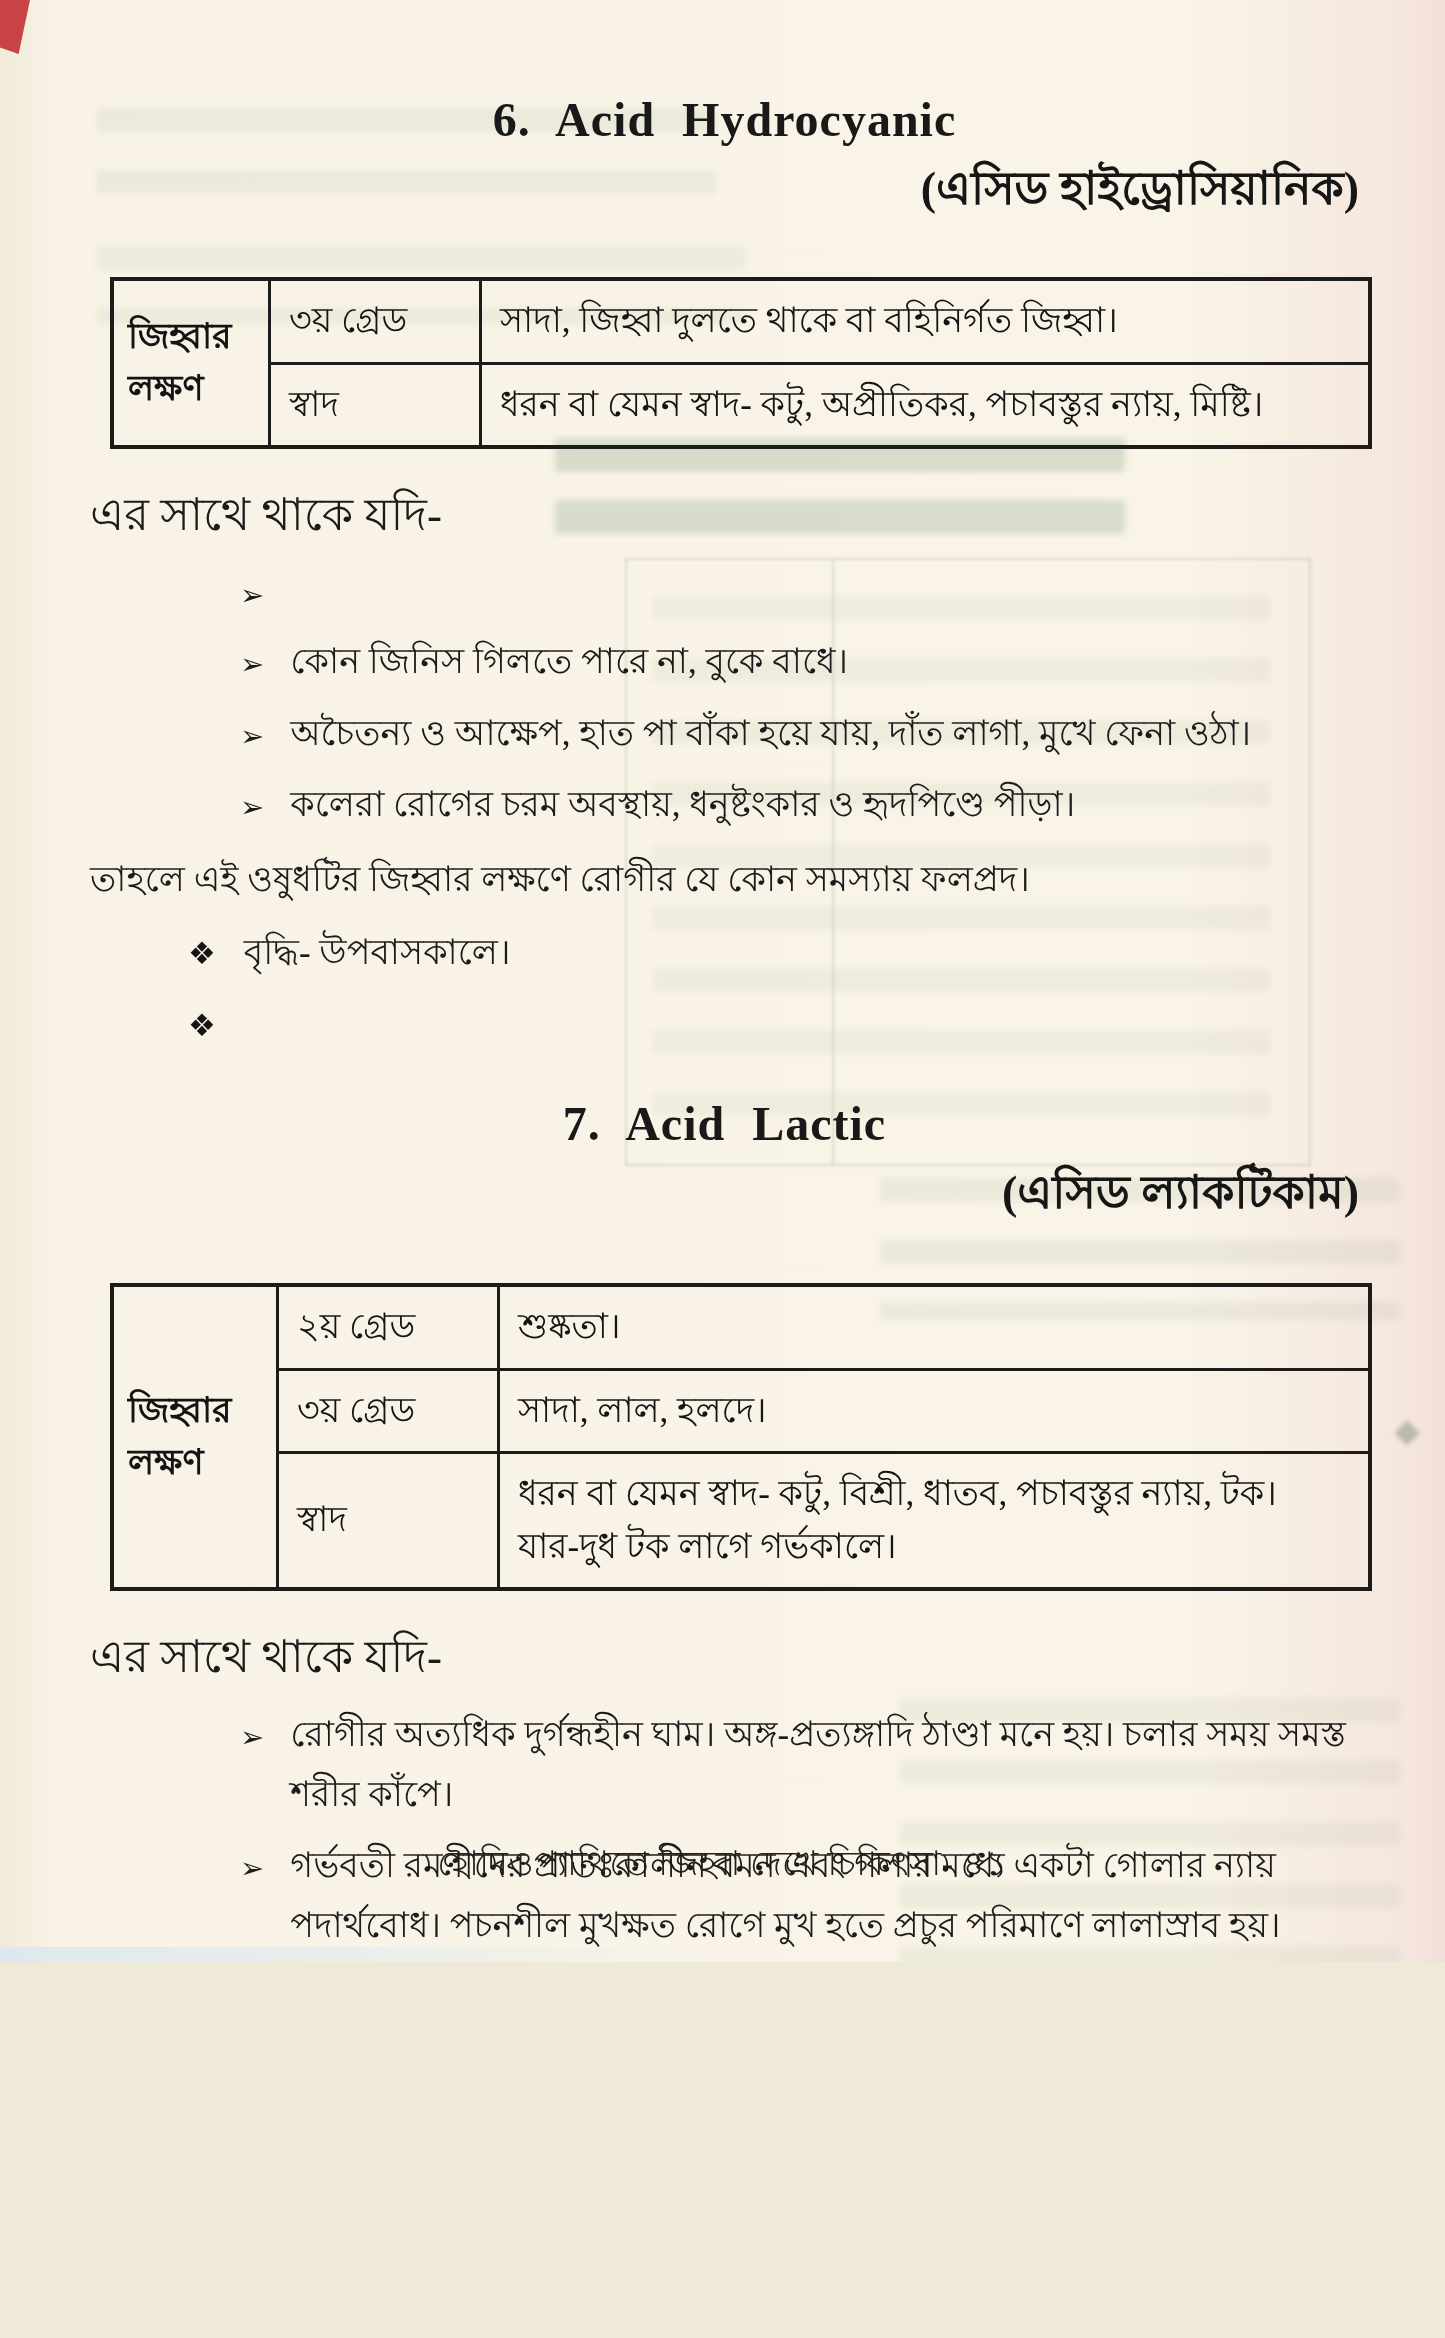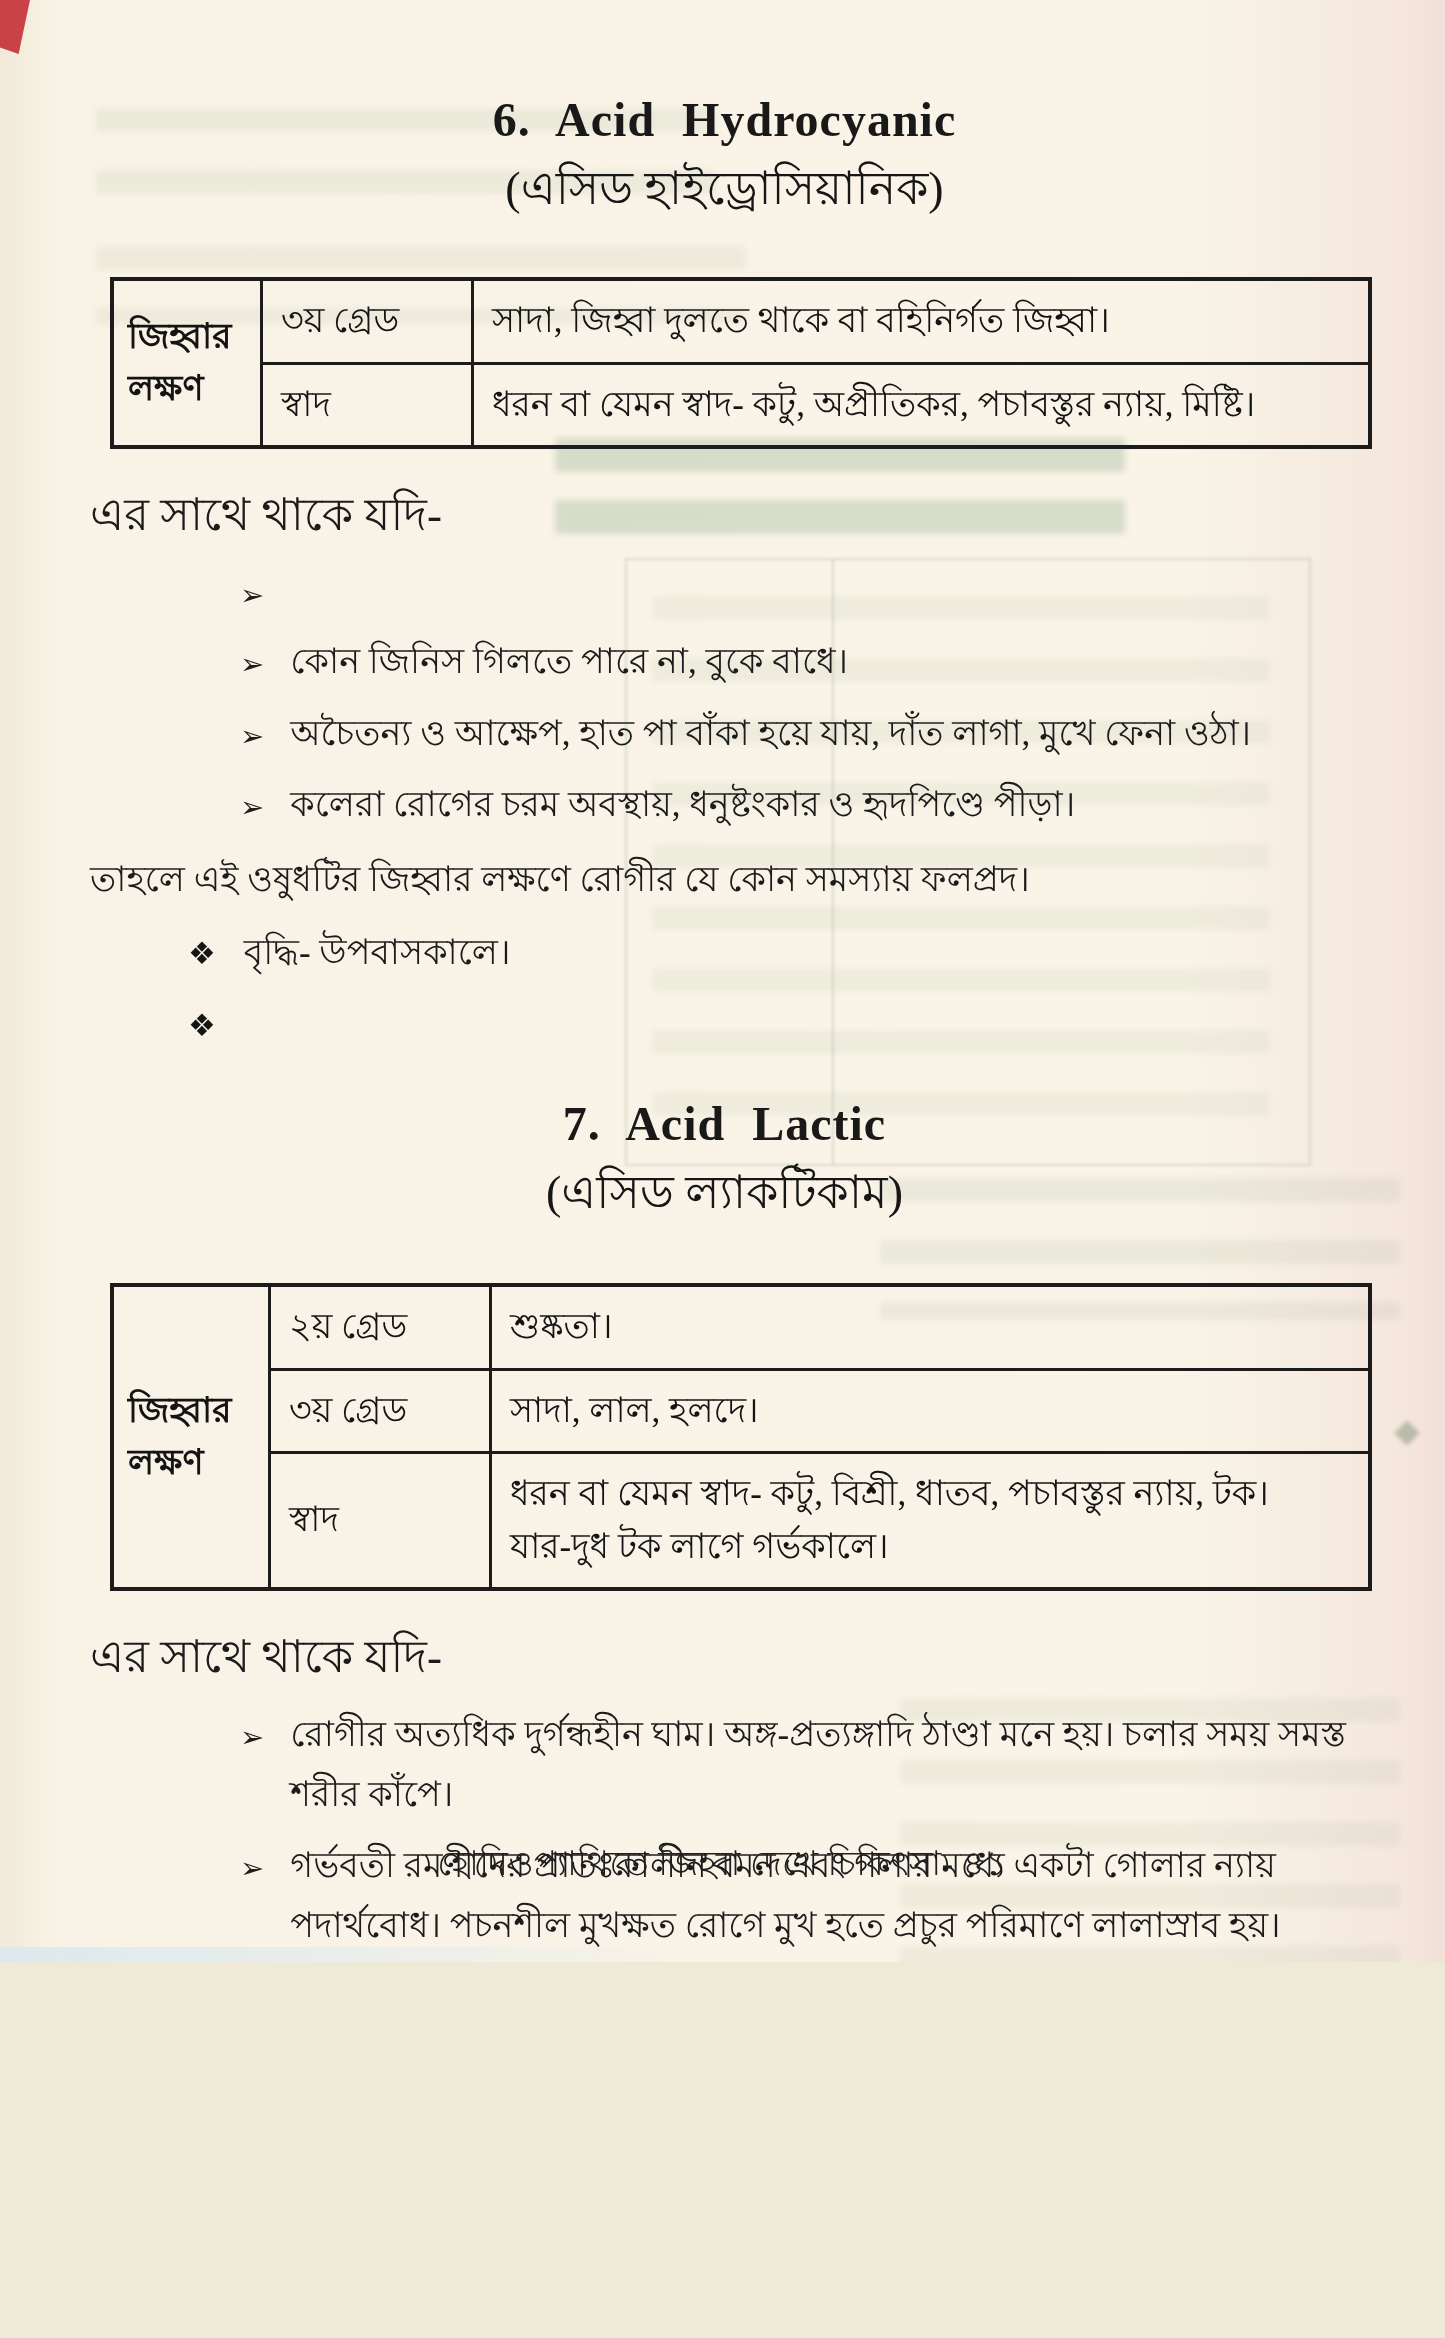--- a/index.html
+++ b/index.html
@@ -51,31 +51,31 @@
   }
   .m1{left:1398px;top:1424px;}
   .m2{left:1316px;top:2142px;}
   
   .content{position:relative;padding:92px 86px 0 90px;}
   h1{
     margin:0;text-align:center;font-size:48px;font-weight:bold;
     letter-spacing:1px;word-spacing:14px;color:#191919;
   }
   h2{
-    margin:6px 0 0;text-align:center;font-size:46px;font-weight:normal;color:#161616;
+    margin:6px 0 0;text-align:right;font-size:46px;font-weight:bold;color:#161616;
   }
   table{
     border-collapse:collapse;width:1262px;margin:48px 0 0 20px;
     font-size:35px;color:#141414;
   }
   td{border:3px solid #1c1c1c;padding:14px 18px;white-space:pre-line;line-height:1.5;}
   table{border:4px solid #1c1c1c;}
   td.rowhead{
     width:132px;font-weight:bold;font-size:35px;vertical-align:middle;
-    padding-left:14px;padding-right:0;
+    padding-left:14px;padding-right:8px;
   }
   td.label{width:172px;vertical-align:middle;white-space:nowrap;}
   .t2 td.rowhead{width:140px;}
   .t2 td.label{width:182px;}
   .lead{margin:30px 0 10px;font-size:45px;line-height:1.6;}
   .arrow-item{
     display:flex;gap:26px;margin:12px 0;padding-left:150px;
     font-size:35px;line-height:1.7;
   }
   .amark{flex:0 0 auto;font-size:29px;padding-top:8px;color:#1d1d1d;}

